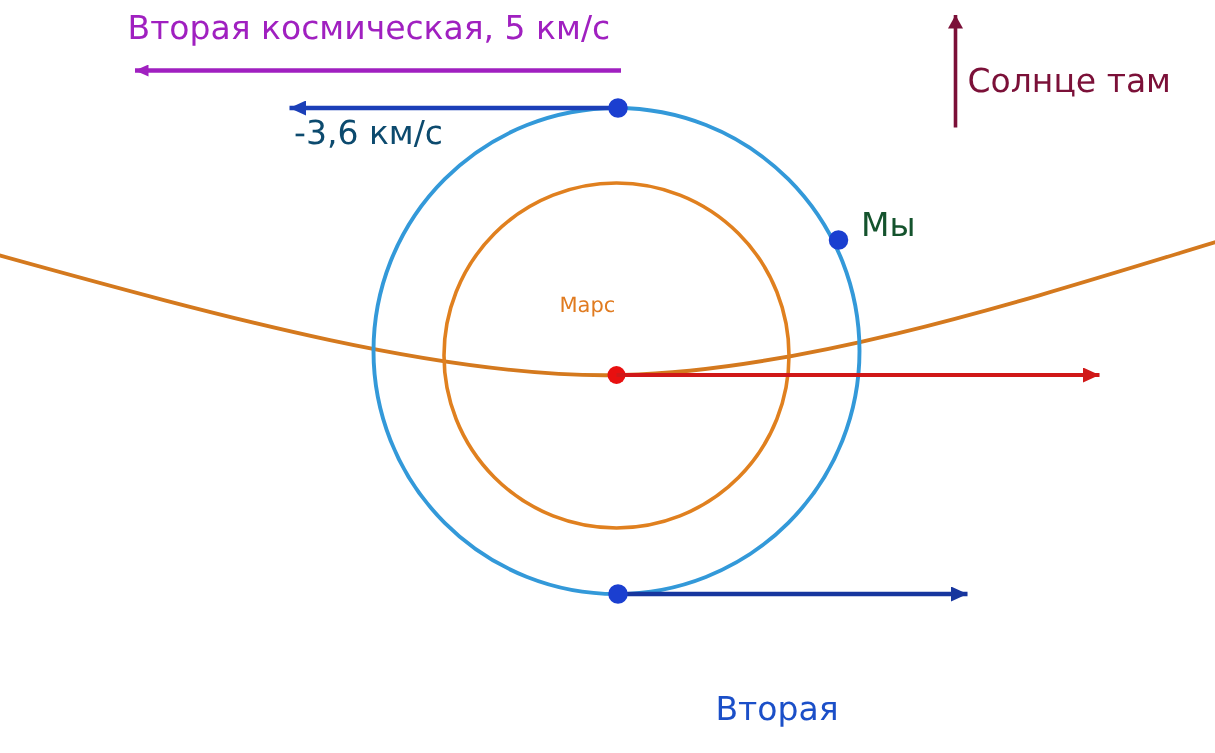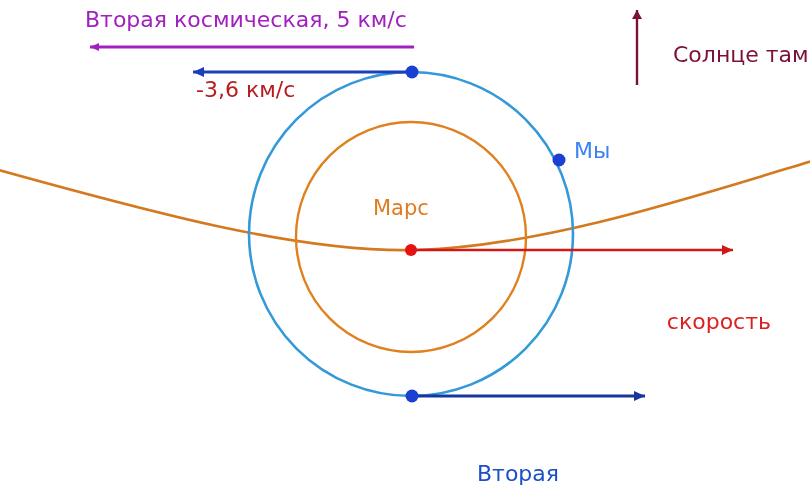--- a/index.html
+++ b/index.html
@@ -30,38 +30,38 @@
   .lbl-escape {
     left: 85px;
     top: 8px;
     font-size: 22px;
     color: #a020c0;
   }
   .lbl-retro {
     left: 196px;
     top: 78px;
     font-size: 22px;
-    color: #b91c1c;
+    color: #0c4a6e;
   }
   .lbl-sun {
-    left: 673px;
+    left: 645px;
     top: 43px;
     font-size: 22px;
     color: #7b1038;
   }
   .lbl-we {
     left: 574px;
     top: 139px;
     font-size: 22px;
-    color: #3b82f6;
+    color: #14532d;
   }
   .lbl-mars {
     left: 373px;
     top: 197px;
-    font-size: 21px;
+    font-size: 14px;
     color: #e07b20;
   }
   .lbl-orbital {
     left: 631px;
     top: 261px;
     font-size: 22px;
     color: #dd1f1f;
     text-align: right;
     width: 140px;
   }
@@ -125,21 +125,20 @@
 
   <div class="lbl lbl-retro">-3,6 км/с</div>
 
   <div class="lbl lbl-sun">Солнце там</div>
 
   <div class="lbl lbl-we">Мы</div>
 
   <div class="lbl lbl-mars">Марс</div>
 
   <div class="lbl lbl-orbital">
-    <div>скорость</div>
   </div>
 
   <div class="lbl lbl-first">
     <div>Вторая</div>
     
     
   </div>
 
 </div>
 

